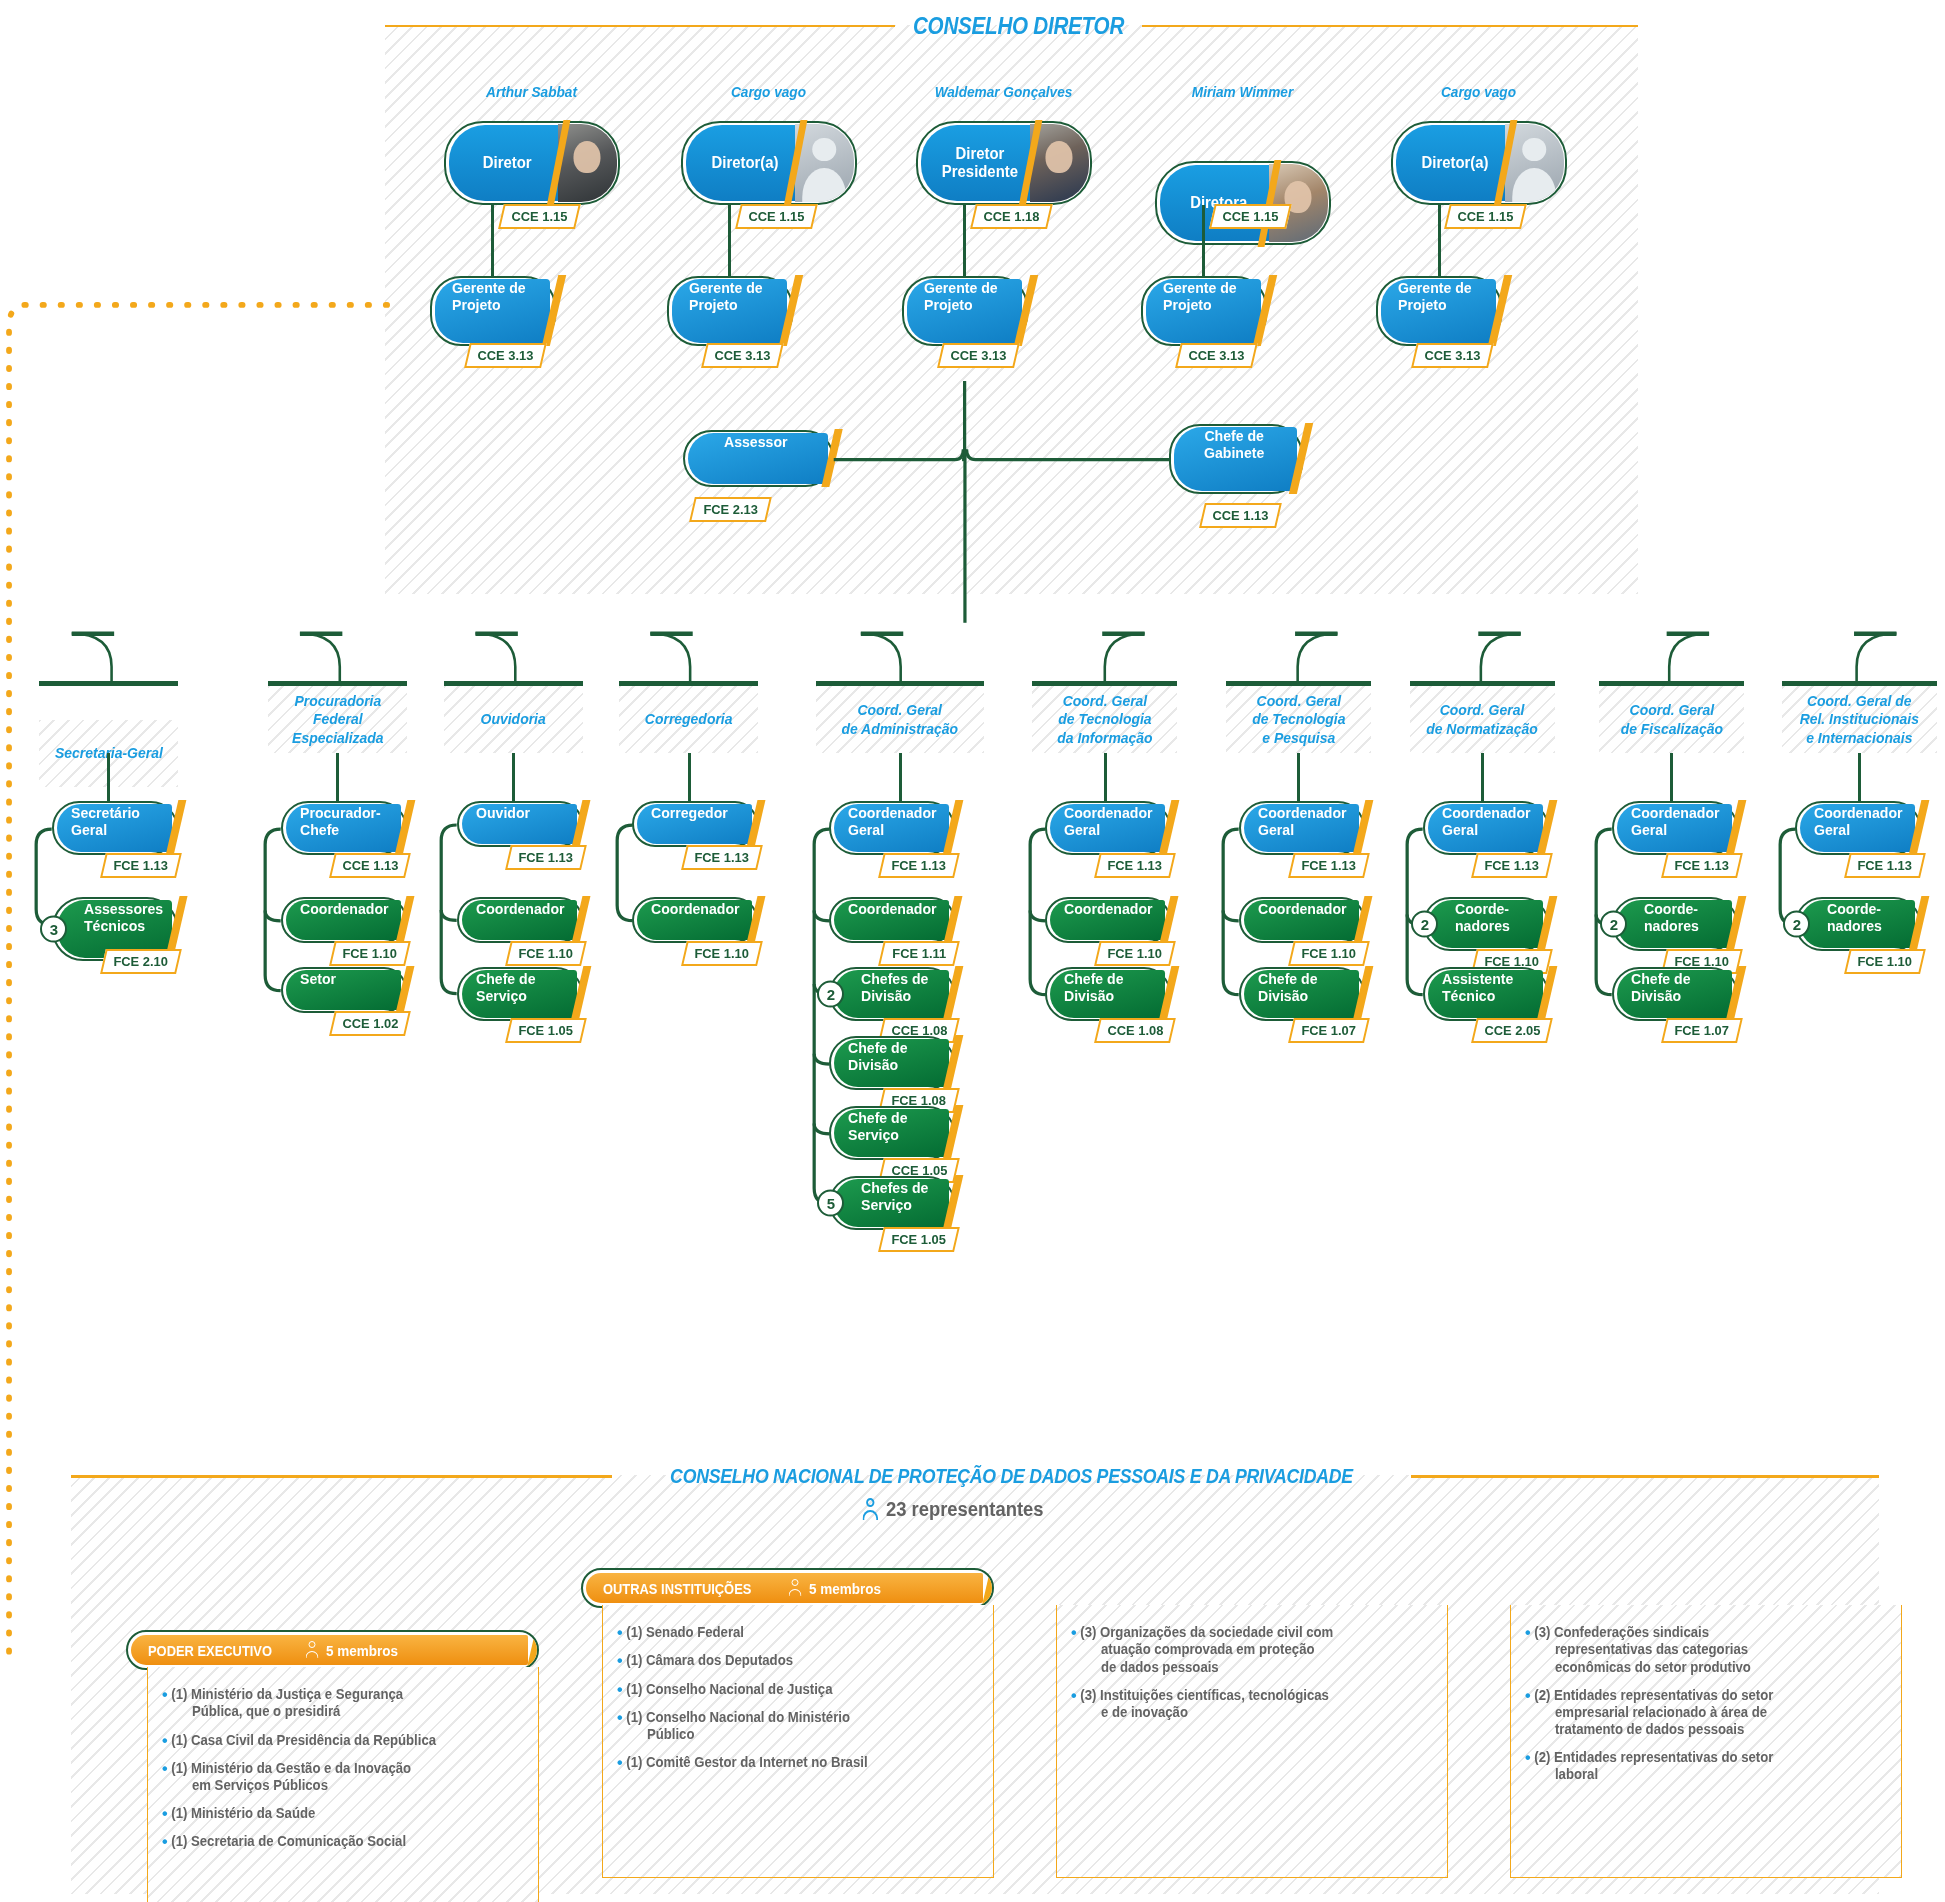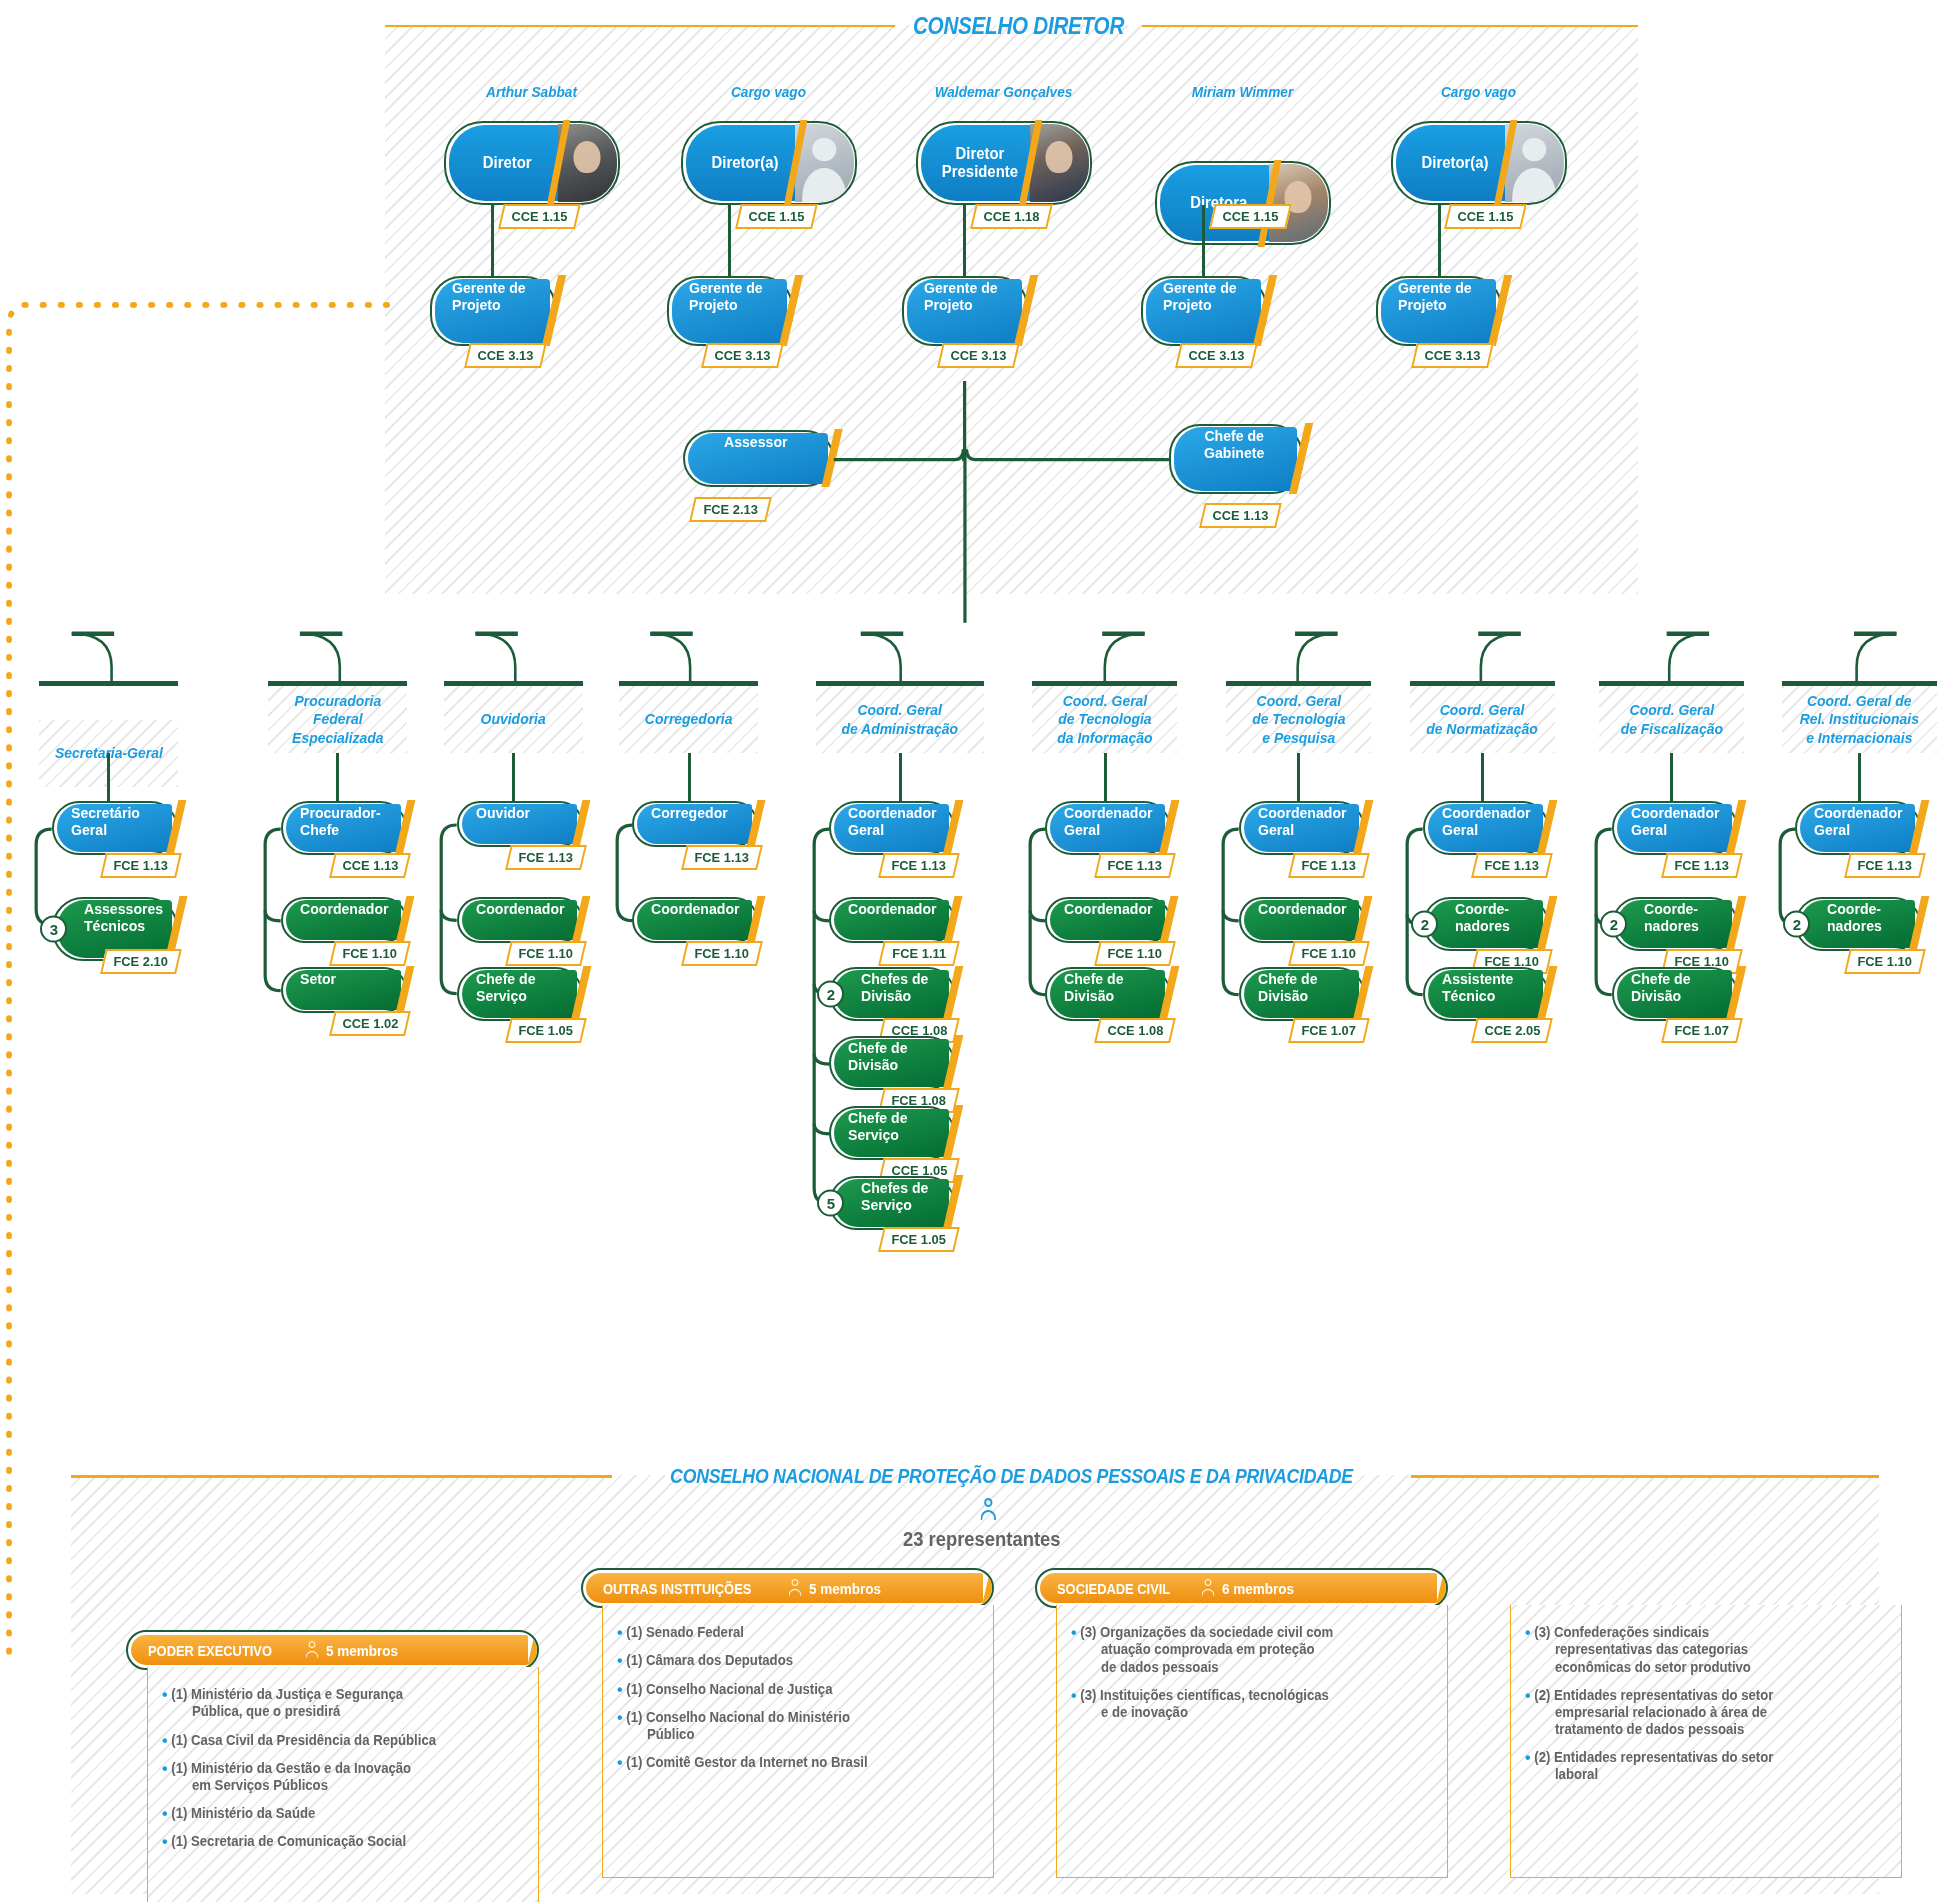--- a/index.html
+++ b/index.html
@@ -842,21 +842,21 @@
       <svg class="conn" viewBox="0 0 60 178" style="left: 1771px; top: 820px; width: 39px; height: 115px;">
         <path d="M 38 14 Q 14 14 14 38 L 14 138 Q 14 162 38 162" fill="none" stroke="#1d5c38" stroke-width="5"></path>
       </svg>
     </div>
 
   <div class="hatch" style="position:absolute; left:71px; top:1475px; width:1808px; height:419px;"></div>
   <div class="rule" style="left:71px; top:1475px; width:541px;"></div>
   <div class="rule" style="left:1411px; top:1475px; width:468px;"></div>
   <div class="section-title" style="left:612px; top:1464px; width:799px; font-size:20.6px;">CONSELHO NACIONAL DE PROTEÇÃO DE DADOS PESSOAIS E DA PRIVACIDADE</div>
 
-  <div class="reps" style="left:903px; top:1498px;flex-direction:column;">
+  <div class="reps" style="left:862px; top:1498px;">
     <span class="person-icon">
       <span class="h"></span>
         <span class="b"></span>
     </span>
     <span>23 representantes</span>
   </div>
 
   <div id="council-layer">
       <div class="council-card" style="left: 126px; top: 1630px; width: 413px; height: 360px;">
         <div class="cc-head">
@@ -926,31 +926,20 @@
               <span class="txt">(1) Conselho Nacional do Ministério<span class="ind">Público</span></span>
             </div>
             <div class="cc-li">
               <span class="dot">•</span>
               <span class="txt">(1) Comitê Gestor da Internet no Brasil</span>
             </div>
           </div>
         </div>
       </div>
       <div class="council-card" style="left: 1035px; top: 1568px; width: 413px; height: 310px;">
-        <div class="cc-head">
-          <div class="cc-head-fill">
-            <div class="cc-title">SOCIEDADE CIVIL</div>
-            <span class="person-icon" style="color: rgb(255, 255, 255); margin-left: 5.2px;">
-              <span class="h"></span>
-              <span class="b"></span>
-            </span>
-            <div class="cc-members">6 membros</div>
-          </div>
-          <div class="cc-head-accent"></div>
-        </div>
         <div class="cc-body hatch">
           <div class="cc-list">
             <div class="cc-li">
               <span class="dot">•</span>
               <span class="txt">(3) Organizações da sociedade civil com<span class="ind">atuação comprovada em proteção</span><span class="ind">de dados pessoais</span></span>
             </div>
             <div class="cc-li">
               <span class="dot">•</span>
               <span class="txt">(3) Instituições científicas, tecnológicas<span class="ind">e de inovação</span></span>
             </div>

